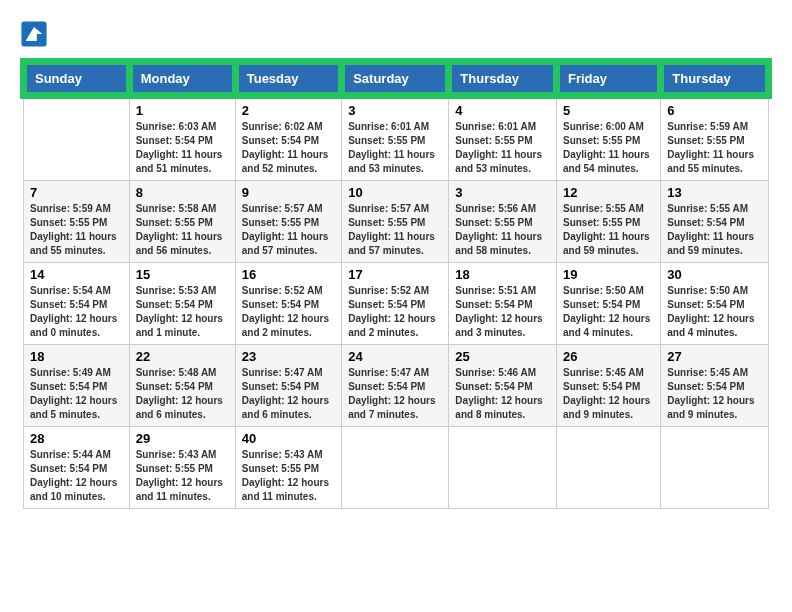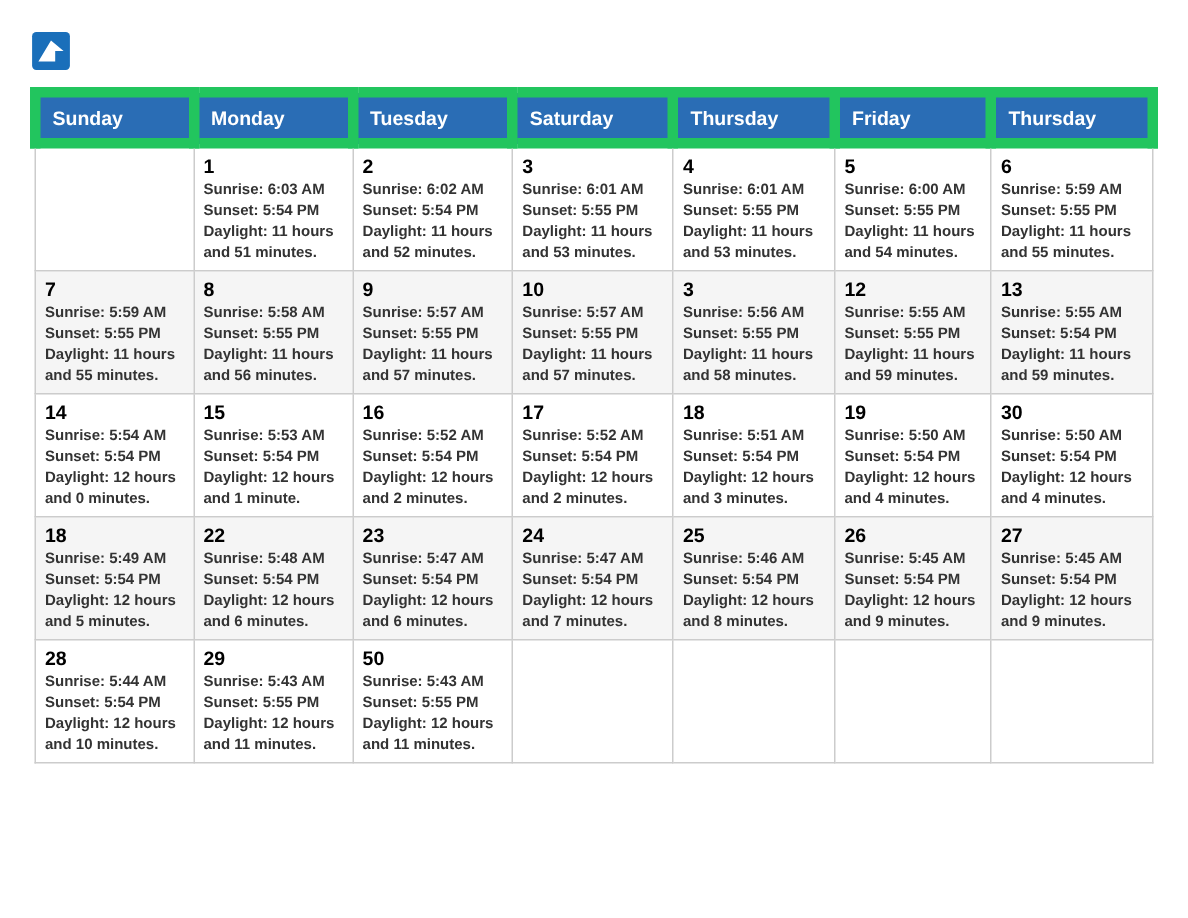--- a/index.html
+++ b/index.html
@@ -243,21 +243,21 @@
       <tr>
         <td>
           <span class="day-num">28</span>
           <div class="day-info">Sunrise: 5:44 AM<br>Sunset: 5:54 PM<br>Daylight: 12 hours and 10 minutes.</div>
         </td>
         <td>
           <span class="day-num">29</span>
           <div class="day-info">Sunrise: 5:43 AM<br>Sunset: 5:55 PM<br>Daylight: 12 hours and 11 minutes.</div>
         </td>
         <td>
-          <span class="day-num">50</span>
+          <span class="day-num">40</span>
           <div class="day-info">Sunrise: 5:43 AM<br>Sunset: 5:55 PM<br>Daylight: 12 hours and 11 minutes.</div>
         </td>
         <td class="empty-cell"></td>
         <td class="empty-cell"></td>
         <td class="empty-cell"></td>
         <td class="empty-cell"></td>
       </tr>
     </tbody>
 </table>
 

